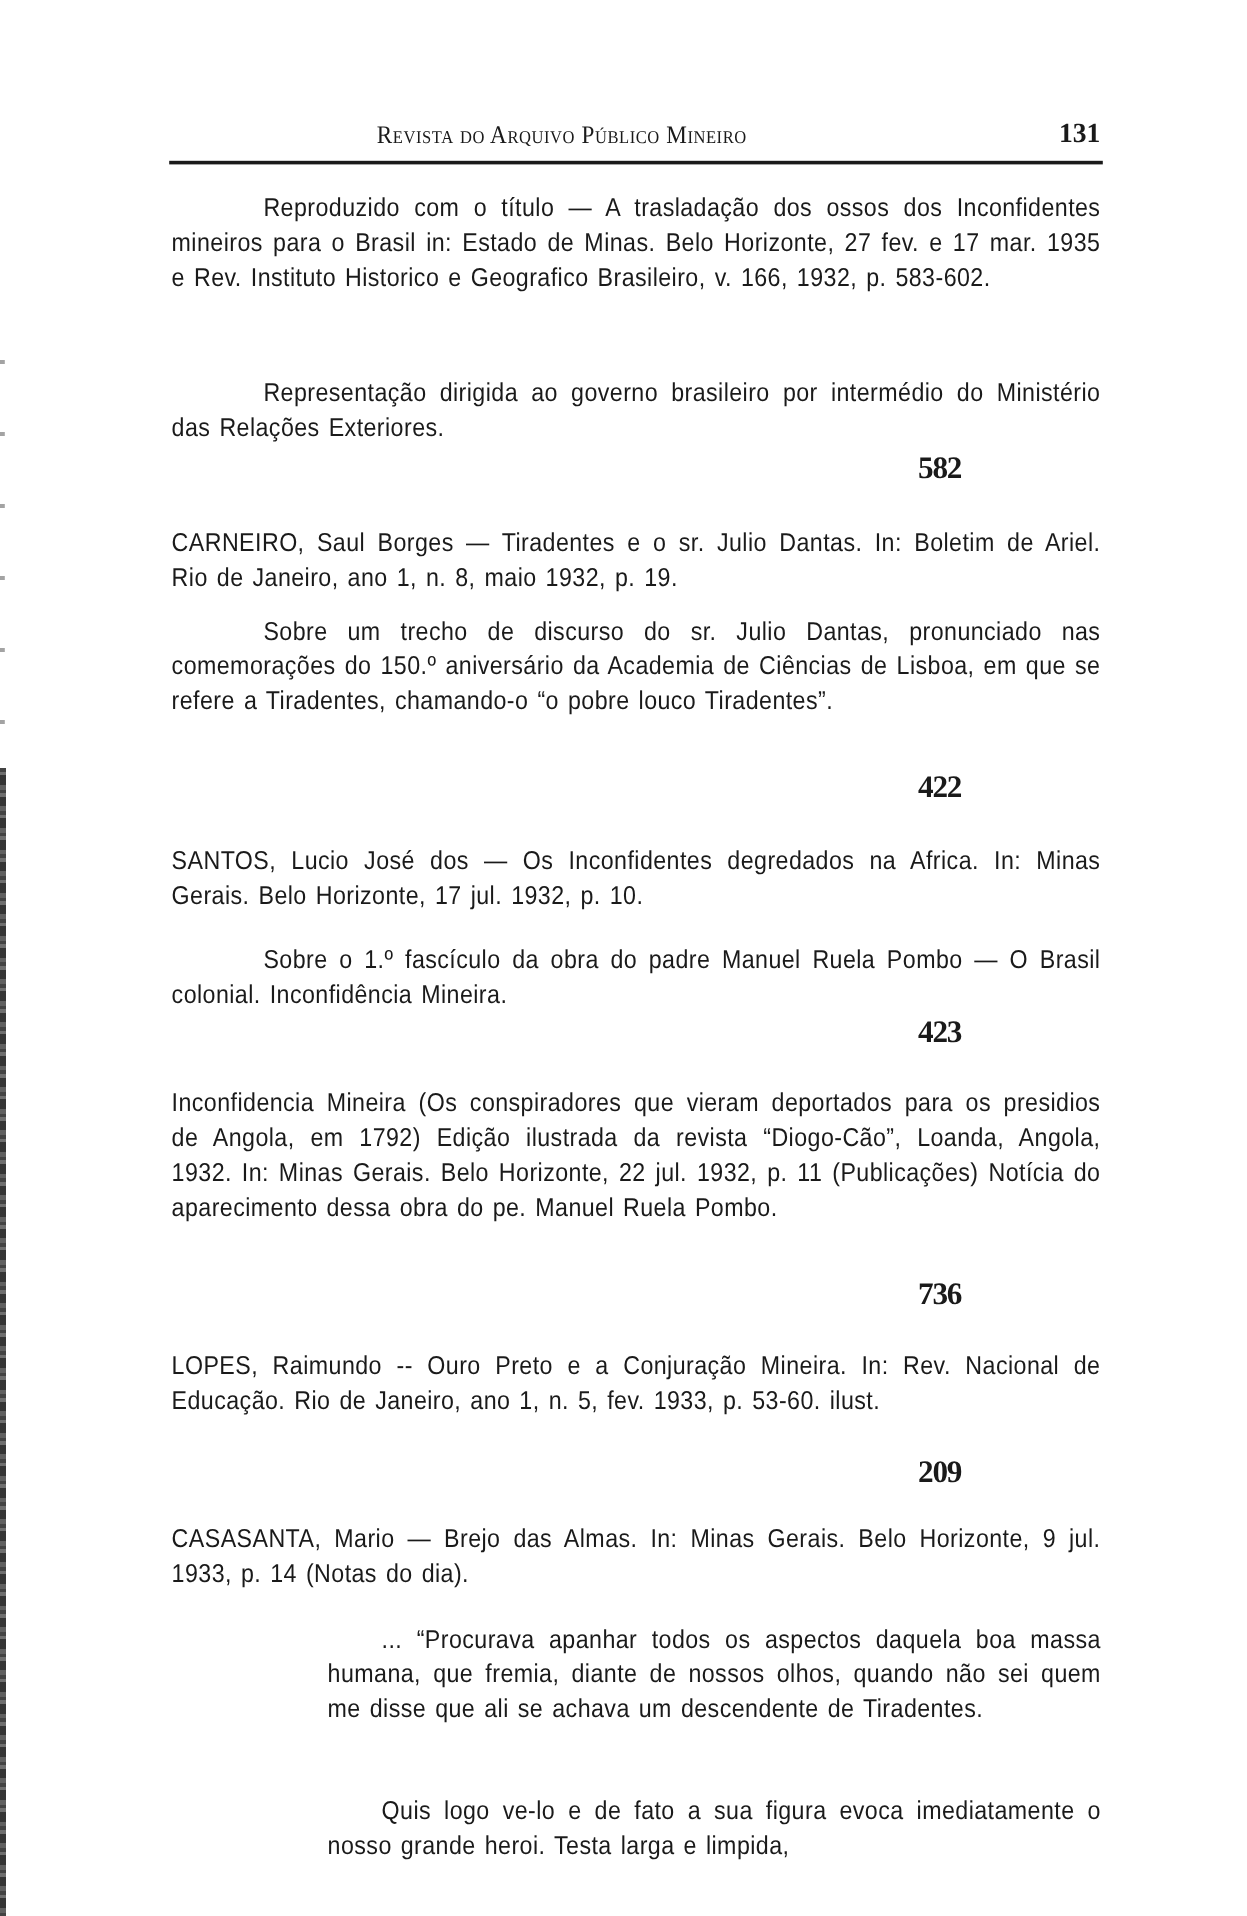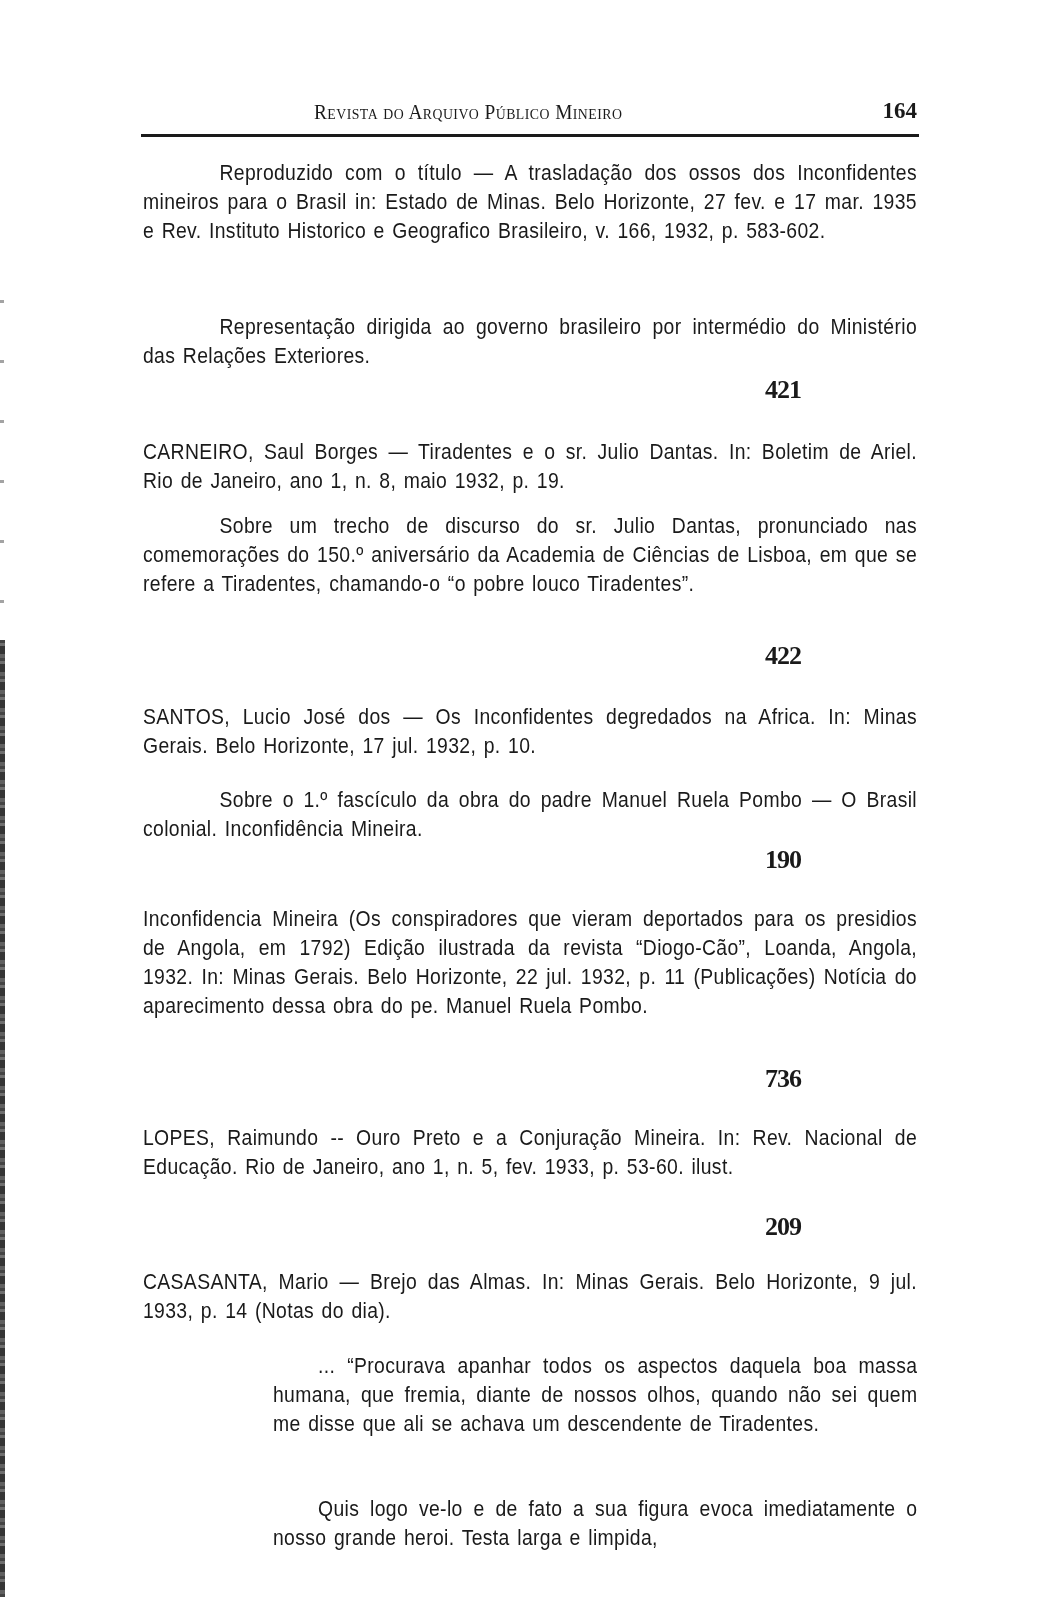--- a/index.html
+++ b/index.html
@@ -114,34 +114,34 @@
 </head>
 <body>
 
 <div class="page">
 
   <div class="edge-artifact-top"></div>
   <div class="edge-artifact"></div>
 
   <div class="running-head">
     <span class="running-title">Revista do Arquivo Público Mineiro</span>
-    <span class="page-number">164</span>
+    <span class="page-number">131</span>
   </div>
 
   <p class="text-block indent" style="top:159px; margin:0;">Reproduzido com o título — A trasladação dos ossos dos Inconfidentes mineiros para o Brasil in: Estado de Minas. Belo Horizonte, 27 fev. e 17 mar. 1935 e Rev. Instituto Historico e Geografico Brasileiro, v. 166, 1932, p. 583-602.</p>
   <p class="text-block indent" style="top:313px; margin:0;">Representação dirigida ao governo brasileiro por intermédio do Ministério das Relações Exteriores.</p>
-  <span class="entry-number" style="top:375px;">421</span>
+  <span class="entry-number" style="top:375px;">582</span>
 
   <p class="text-block" style="top:438px; margin:0;">CARNEIRO, Saul Borges — Tiradentes e o sr. Julio Dantas. In: Boletim de Ariel. Rio de Janeiro, ano 1, n. 8, maio 1932, p. 19.</p>
   <p class="text-block indent" style="top:512px; margin:0;">Sobre um trecho de discurso do sr. Julio Dantas, pronunciado nas comemorações do 150.º aniversário da Academia de Ciências de Lisboa, em que se refere a Tiradentes, chamando-o “o pobre louco Tiradentes”.</p>
   <span class="entry-number" style="top:641px;text-align:right;">422</span>
 
   <p class="text-block" style="top:703px; margin:0;">SANTOS, Lucio José dos — Os Inconfidentes degredados na Africa. In: Minas Gerais. Belo Horizonte, 17 jul. 1932, p. 10.</p>
   <p class="text-block indent" style="top:786px; margin:0;">Sobre o 1.º fascículo da obra do padre Manuel Ruela Pombo — O Brasil colonial. Inconfidência Mineira.</p>
-  <span class="entry-number" style="top:845px;">190</span>
+  <span class="entry-number" style="top:845px;">423</span>
 
   <p class="text-block" style="top:905px; margin:0;">Inconfidencia Mineira (Os conspiradores que vieram deportados para os presidios de Angola, em 1792) Edição ilustrada da revista “Diogo-Cão”, Loanda, Angola, 1932. In: Minas Gerais. Belo Horizonte, 22 jul. 1932, p. 11 (Publicações) Notícia do aparecimento dessa obra do pe. Manuel Ruela Pombo.</p>
   <span class="entry-number" style="top:1064px;">736</span>
 
   <p class="text-block" style="top:1124px; margin:0;">LOPES, Raimundo -- Ouro Preto e a Conjuração Mineira. In: Rev. Nacional de Educação. Rio de Janeiro, ano 1, n. 5, fev. 1933, p. 53-60. ilust.</p>
   <span class="entry-number" style="top:1212px;">209</span>
 
   <p class="text-block" style="top:1268px; margin:0;">CASASANTA, Mario — Brejo das Almas. In: Minas Gerais. Belo Horizonte, 9 jul. 1933, p. 14 (Notas do dia).</p>
   <p class="quote-block quote-indent" style="top:1352px; margin:0;">... “Procurava apanhar todos os aspectos daquela boa massa humana, que fremia, diante de nossos olhos, quando não sei quem me disse que ali se achava um descendente de Tiradentes.</p>
   <p class="quote-block quote-indent" style="top:1495px; margin:0;">Quis logo ve-lo e de fato a sua figura evoca imediatamente o nosso grande heroi. Testa larga e limpida,</p>

